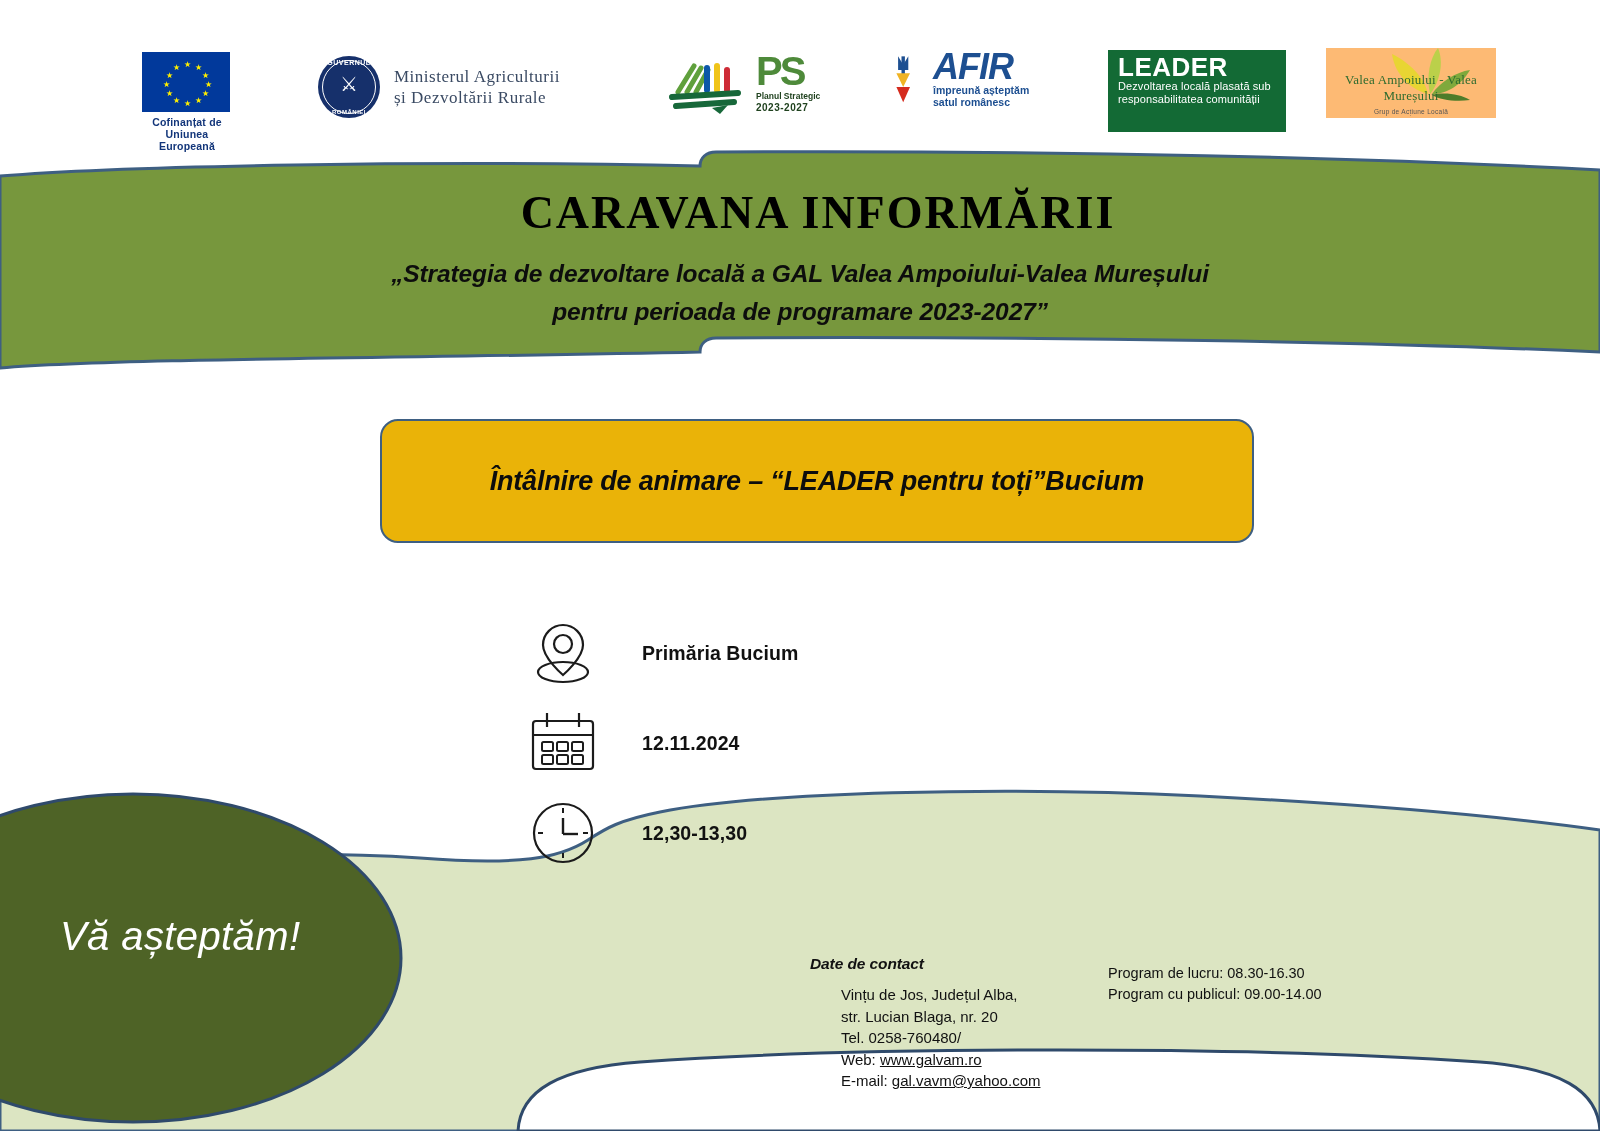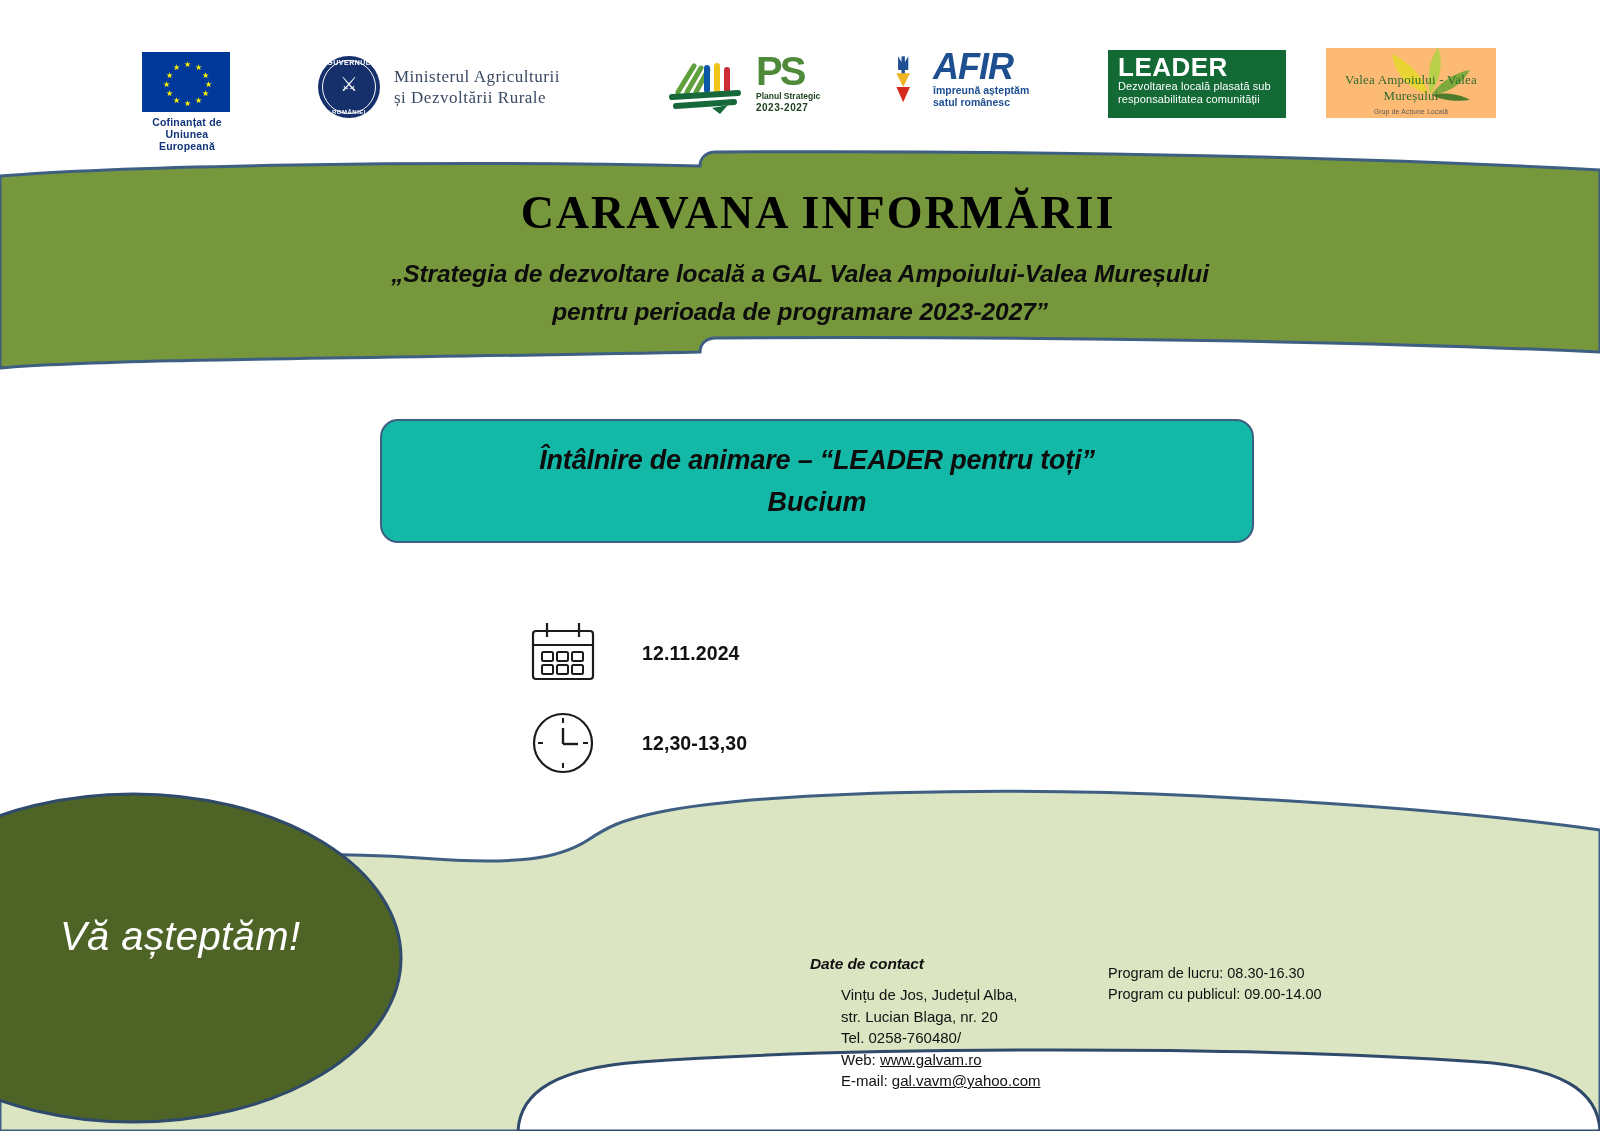--- a/index.html
+++ b/index.html
@@ -47,43 +47,43 @@
   .ps-sub{font-size:8.5px;font-weight:bold;color:#20421F;line-height:11px;margin-top:2px;}
   .ps-sub .yr{font-size:10px;letter-spacing:.5px;}
 
   
   .afir-wrap{left:893px;top:50px;display:flex;align-items:flex-start;gap:6px;}
   .afir-word{font-family:"Liberation Sans", sans-serif;font-weight:bold;color:#1D4F91;font-size:36px;line-height:34px;letter-spacing:-1px;font-style:italic;}
   .afir-sub{font-size:10.5px;color:#1D4F91;line-height:12px;font-weight:600;}
 
   
   .leader-wrap{left:1108px;top:50px;}
-  .leader-box{width:178px;height:68px;background:#136A35;padding:4px 8px 4px 10px;box-sizing:border-box;}
+  .leader-box{width:178px;height:82px;background:#136A35;padding:4px 8px 4px 10px;box-sizing:border-box;}
   .leader-title{color:#fff;font-weight:bold;font-size:26px;line-height:26px;letter-spacing:.5px;}
   .leader-sub{color:#fff;font-size:11px;line-height:13px;letter-spacing:.1px;}
 
   
   .gal-wrap{left:1326px;top:48px;}
   .gal-box{width:170px;height:70px;background:#fdba74;position:relative;overflow:hidden;}
   .gal-name{position:absolute;left:0;right:0;bottom:14px;text-align:center;
             font-family:"Liberation Serif", serif;color:#2E6B2E;font-size:13px;letter-spacing:.2px;}
   .gal-sub{position:absolute;left:0;right:0;bottom:3px;text-align:center;color:#555;font-size:6.5px;letter-spacing:.3px;}
 
   
   .banner-text{position:absolute;left:0;top:185px;width:1600px;z-index:4;text-align:center;}
   .banner-title{font-family:"Liberation Serif", serif;font-weight:bold;font-size:46px;
                 letter-spacing:2px;color:#000;line-height:56px;margin-left:36px;}
   .banner-sub{font-family:"Liberation Sans", sans-serif;font-weight:bold;font-style:italic;
               font-size:24.5px;color:#0d0d0d;line-height:38px;margin-top:14px;letter-spacing:-.1px;}
 
   
   .orange-box{
     position:absolute;left:380px;top:419px;width:870px;height:120px;
-    background:#14b8a6;border:2px solid #3E5F82;border-radius:18px;
-    z-index:4;display:flex;flex-direction:column;align-items:center;justify-content:center;
+    background:#eab308;border:2px solid #3E5F82;border-radius:18px;
+    z-index:4;display:flex;flex-direction:row;align-items:center;justify-content:center;
   }
   .orange-line1{font-weight:bold;font-style:italic;font-size:27px;color:#0d0d0d;line-height:42px;letter-spacing:-.2px;}
   .orange-line2{font-weight:bold;font-style:italic;font-size:27px;color:#0d0d0d;line-height:42px;}
 
   
   .details{position:absolute;left:520px;top:608px;z-index:4;}
   .drow{display:flex;align-items:center;height:90px;}
   .drow .ico{width:86px;display:flex;align-items:center;justify-content:center;}
   .drow .val{font-weight:bold;font-size:19.5px;color:#111;margin-left:36px;letter-spacing:.1px;}
 
@@ -233,20 +233,30 @@
     <div class="banner-sub" style="margin-top:0;">pentru perioada de  programare 2023-2027”</div>
   </div>
 
   <div class="orange-box">
     <div class="orange-line1">Întâlnire de animare – “LEADER pentru toți”</div>
     <div class="orange-line2">Bucium</div>
   </div>
 
   <div class="details">
 
+    <div class="drow">
+      <div class="ico">
+        <svg width="62" height="66" viewBox="0 0 62 66">
+          <path d="M31 5 C20 5 11 14 11 25 C11 38 31 55 31 55 C31 55 51 38 51 25 C51 14 42 5 31 5 Z" fill="none" stroke="#1b1b1b" stroke-width="2.2"></path>
+          <circle cx="31" cy="24" r="9" fill="none" stroke="#1b1b1b" stroke-width="2.2"></circle>
+          <ellipse cx="31" cy="52" rx="25" ry="10" fill="none" stroke="#1b1b1b" stroke-width="2.2"></ellipse>
+        </svg>
+      </div>
+      <div class="val">Primăria Bucium</div>
+    </div>
 
     <div class="drow">
       <div class="ico">
         <svg width="68" height="64" viewBox="0 0 68 64">
           <rect x="4" y="10" width="60" height="48" rx="3" fill="none" stroke="#1b1b1b" stroke-width="2.2"></rect>
           <line x1="4" y1="24" x2="64" y2="24" stroke="#1b1b1b" stroke-width="2.2"></line>
           <line x1="18" y1="2" x2="18" y2="16" stroke="#1b1b1b" stroke-width="2.2"></line>
           <line x1="50" y1="2" x2="50" y2="16" stroke="#1b1b1b" stroke-width="2.2"></line>
           <rect x="13" y="31" width="11" height="9" rx="1.5" fill="none" stroke="#1b1b1b" stroke-width="2"></rect>
           <rect x="28" y="31" width="11" height="9" rx="1.5" fill="none" stroke="#1b1b1b" stroke-width="2"></rect>

